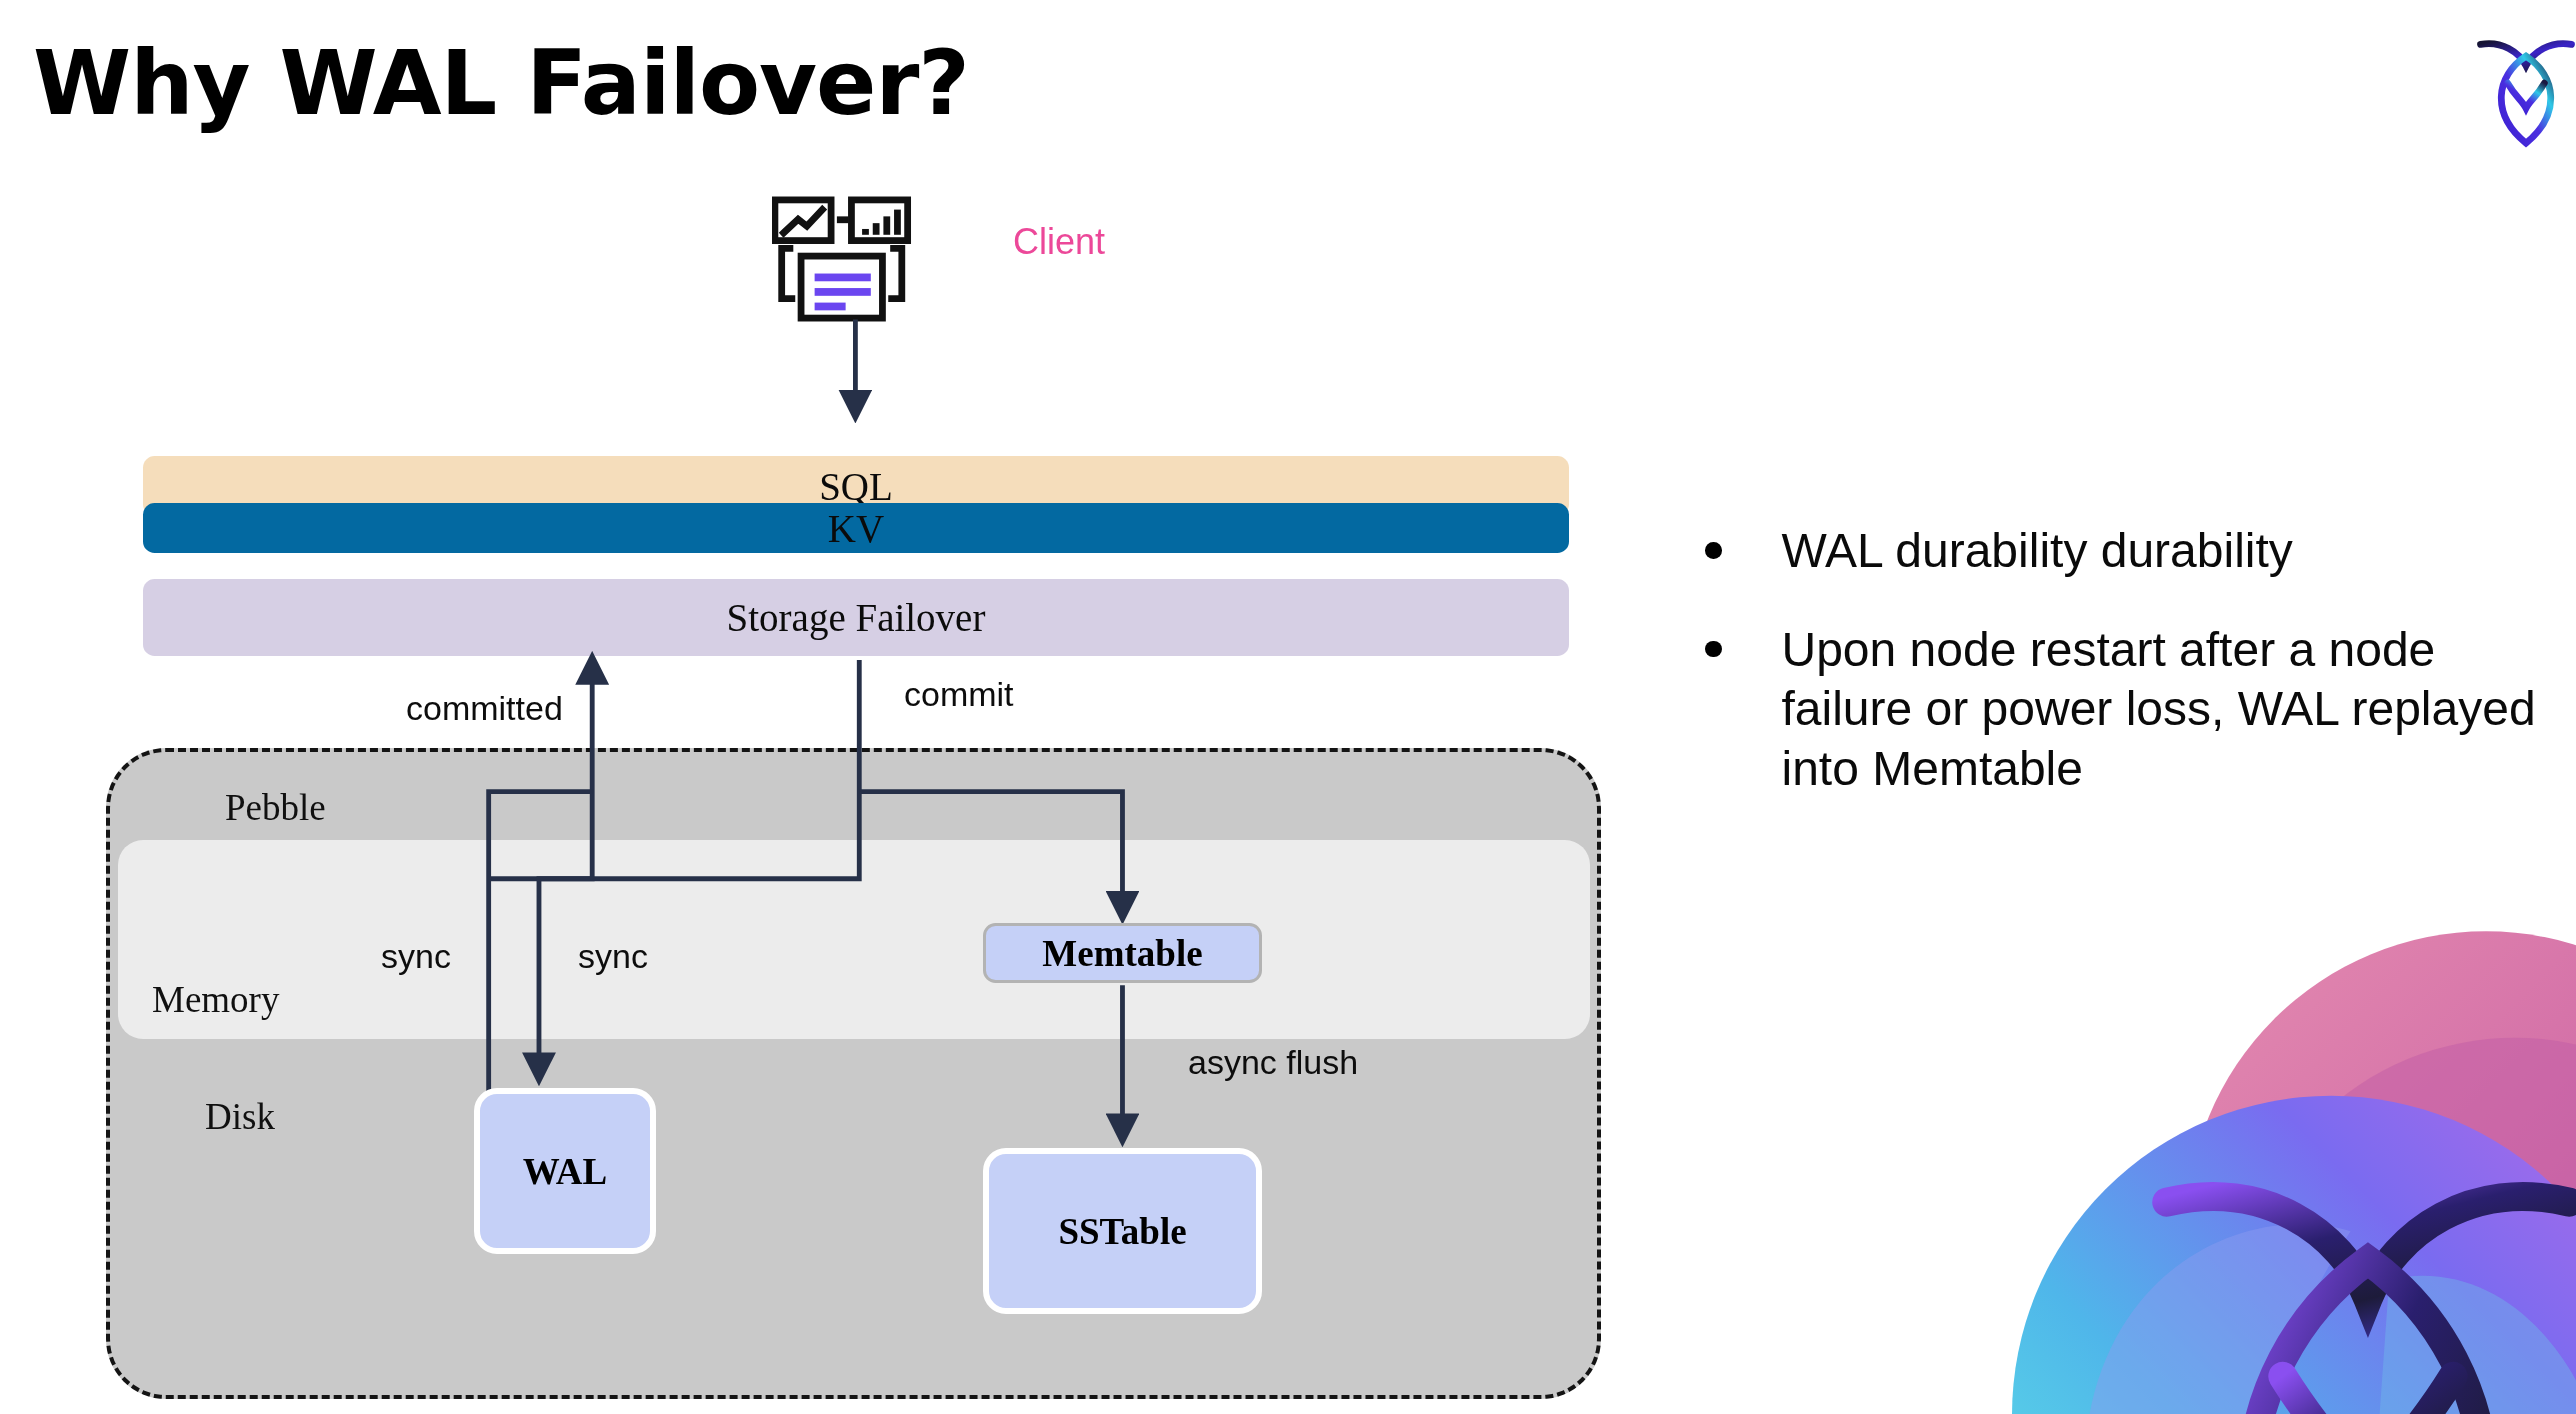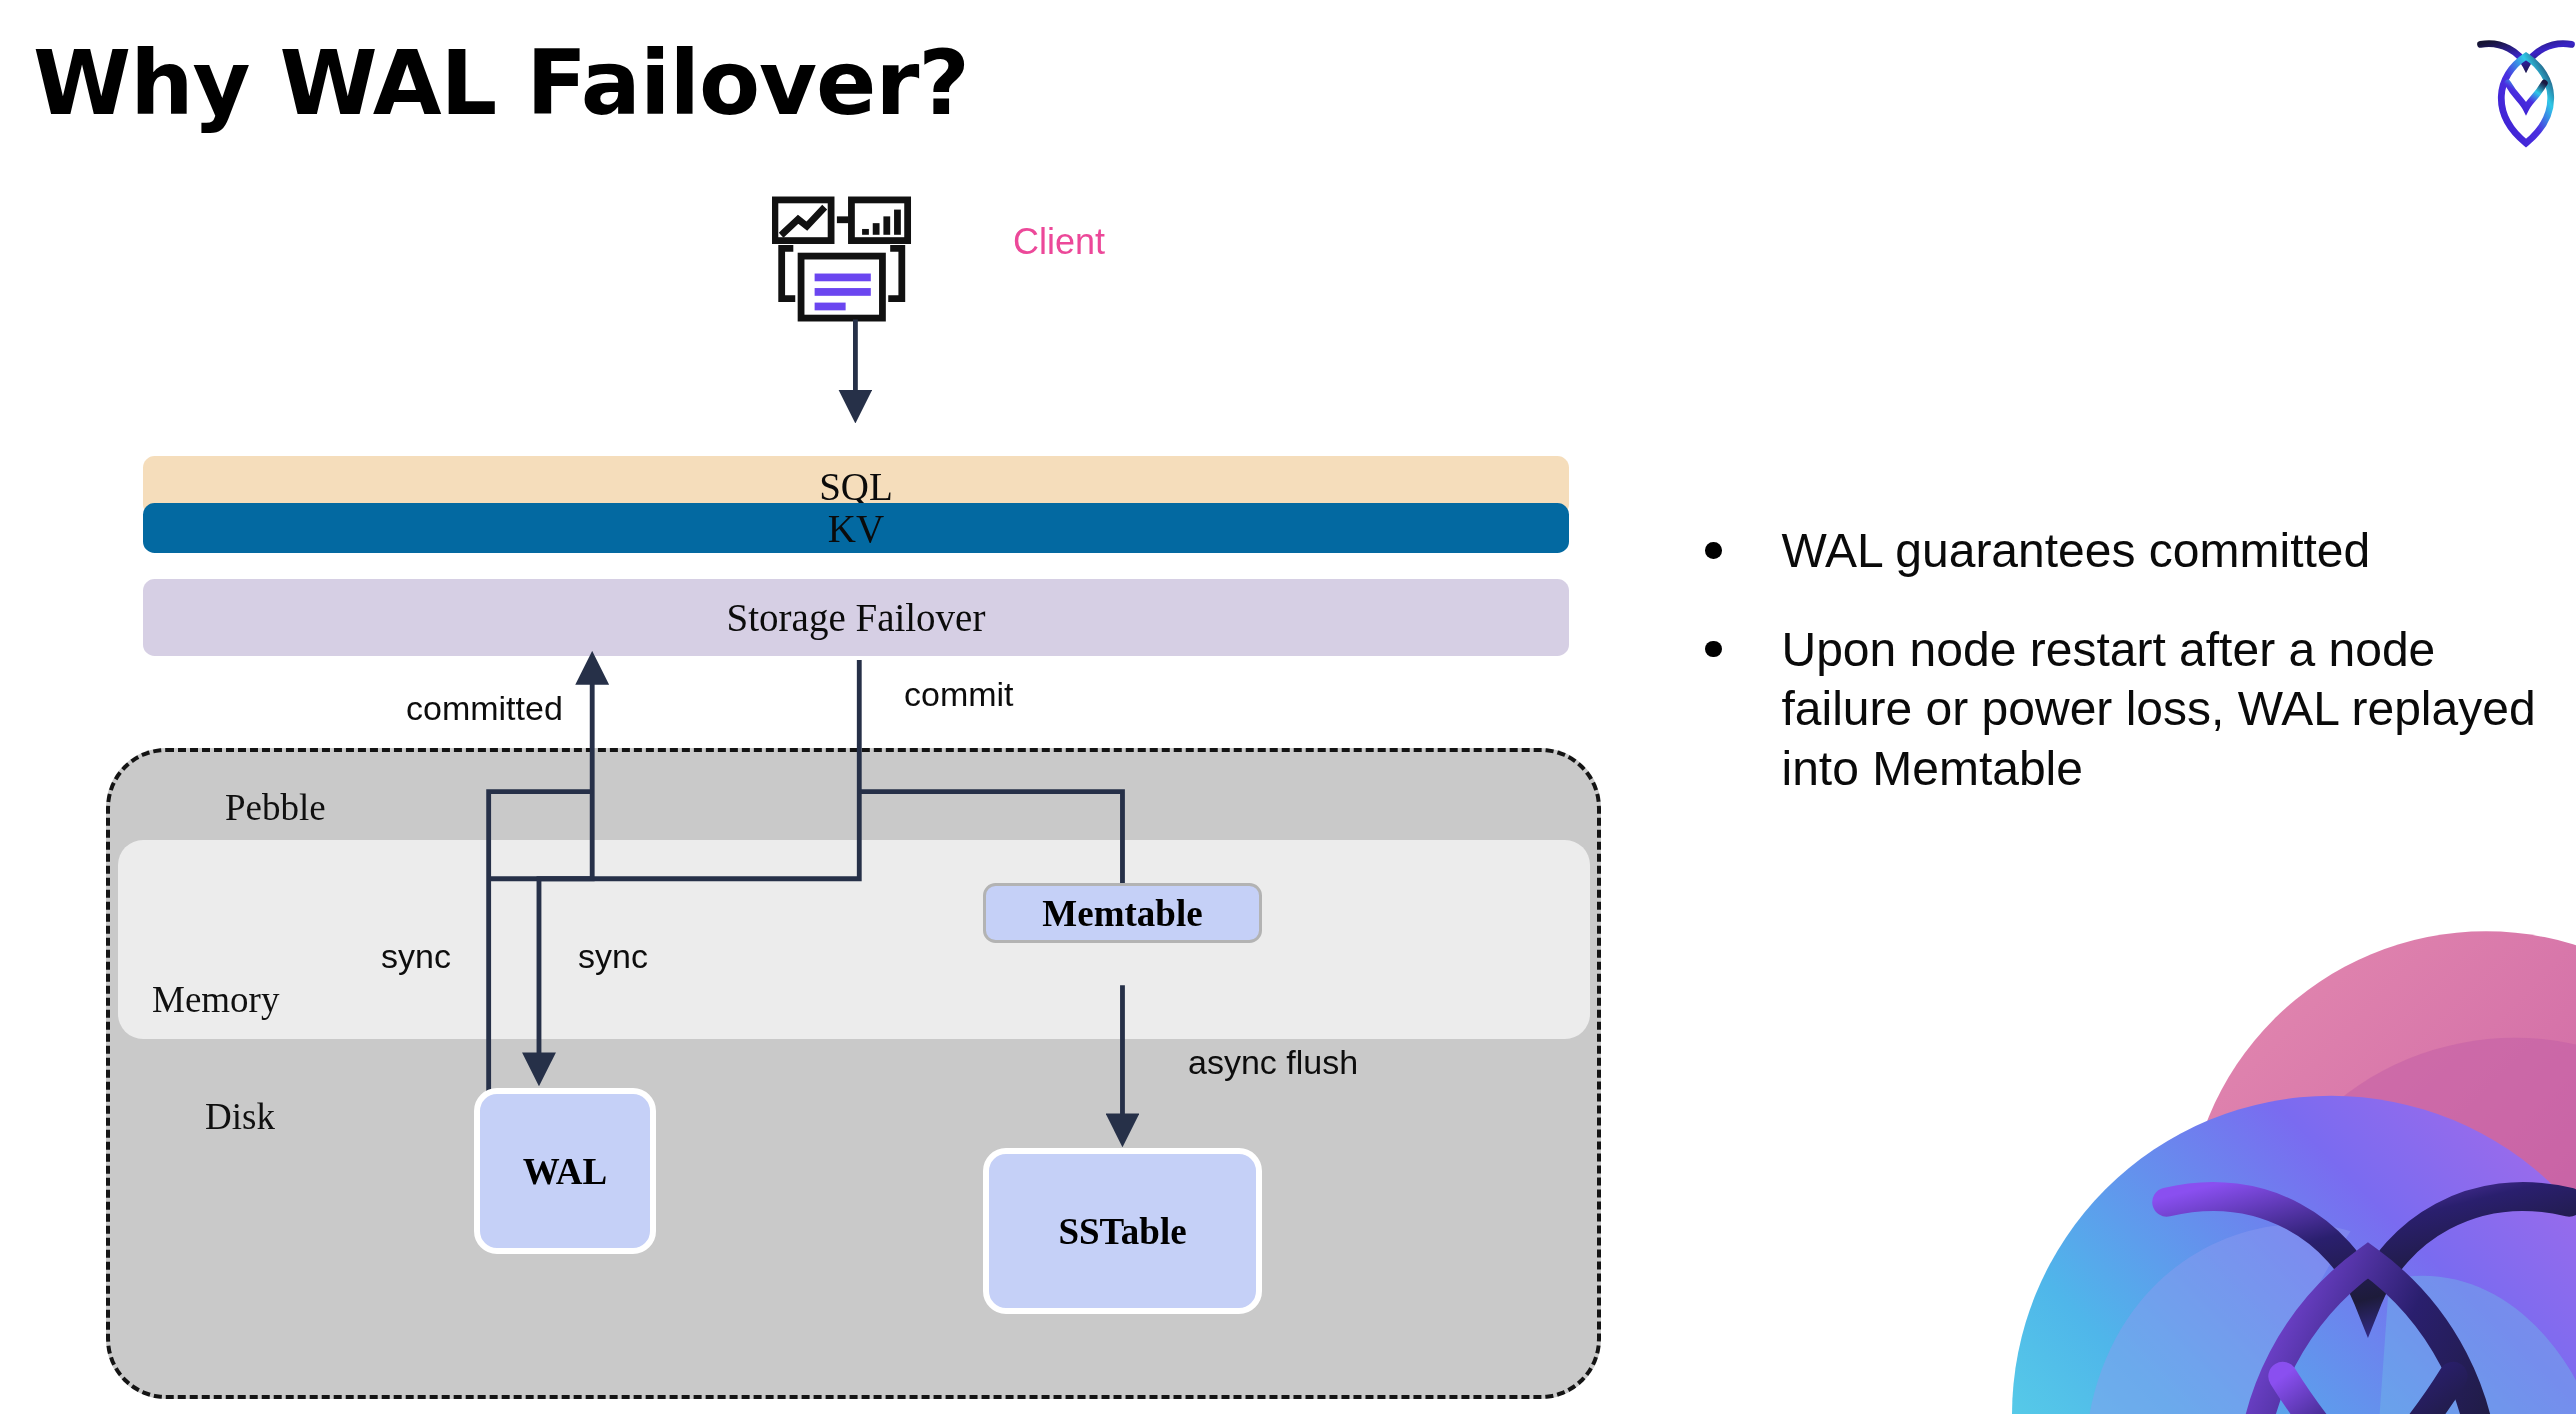--- a/index.html
+++ b/index.html
@@ -146,21 +146,21 @@
     box-sizing: border-box;
     background: #c5d0f7;
     display: flex;
     align-items: center;
     justify-content: center;
     font-family: "Liberation Serif", serif;
     font-weight: 700;
     color: #000000;
   }
   #node-memtable {
-    left: 983px;  top: 883px;
+    left: 983px;  top: 923px;
     width: 279px;  height: 60px;
     border: 3.9px solid #b3b3b3;
     border-radius: 12.6px;
     font-size: 37px;
   }
   #node-wal {
     left: 447px;   top: 1088px;
     width: 182px;  height: 166px;
     border: 6.8px solid #ffffff;
     border-radius: 23px;
@@ -375,21 +375,21 @@
     <div id="label-committed" class="edge-label">committed</div>
     <div id="label-commit" class="edge-label">commit</div>
     <div id="label-sync-left" class="edge-label">sync</div>
     <div id="label-sync-right" class="edge-label">sync</div>
     <div id="label-async-flush" class="edge-label">async flush</div>
   </div>
 
   <div id="bullet-list">
     <div class="bullet-row">
       <span class="bullet-dot"></span>
-      <span class="bullet-text">WAL guarantees committed</span>
+      <span class="bullet-text">WAL durability durability</span>
     </div>
     <div class="bullet-row">
       <span class="bullet-dot"></span>
       <span class="bullet-text">Upon node restart after a node failure or power loss, WAL replayed into Memtable</span>
     </div>
   </div>
 
 </div>
 
 

